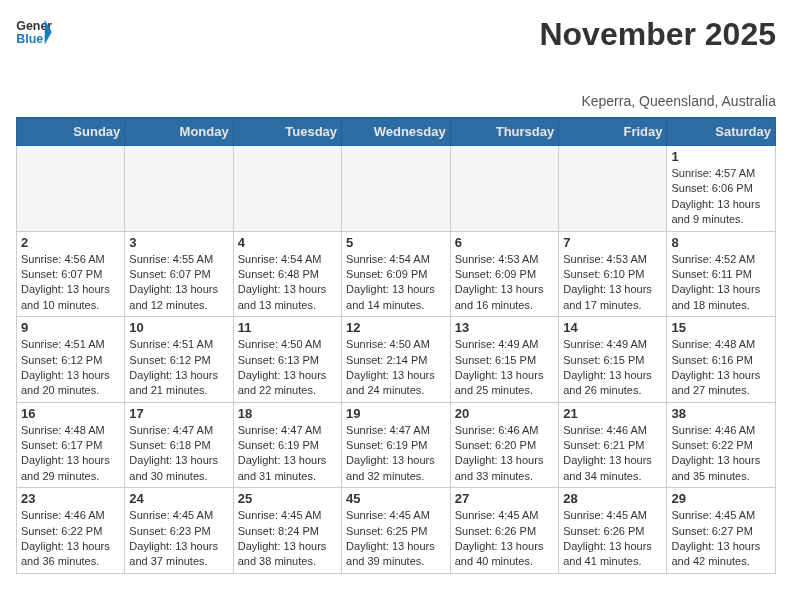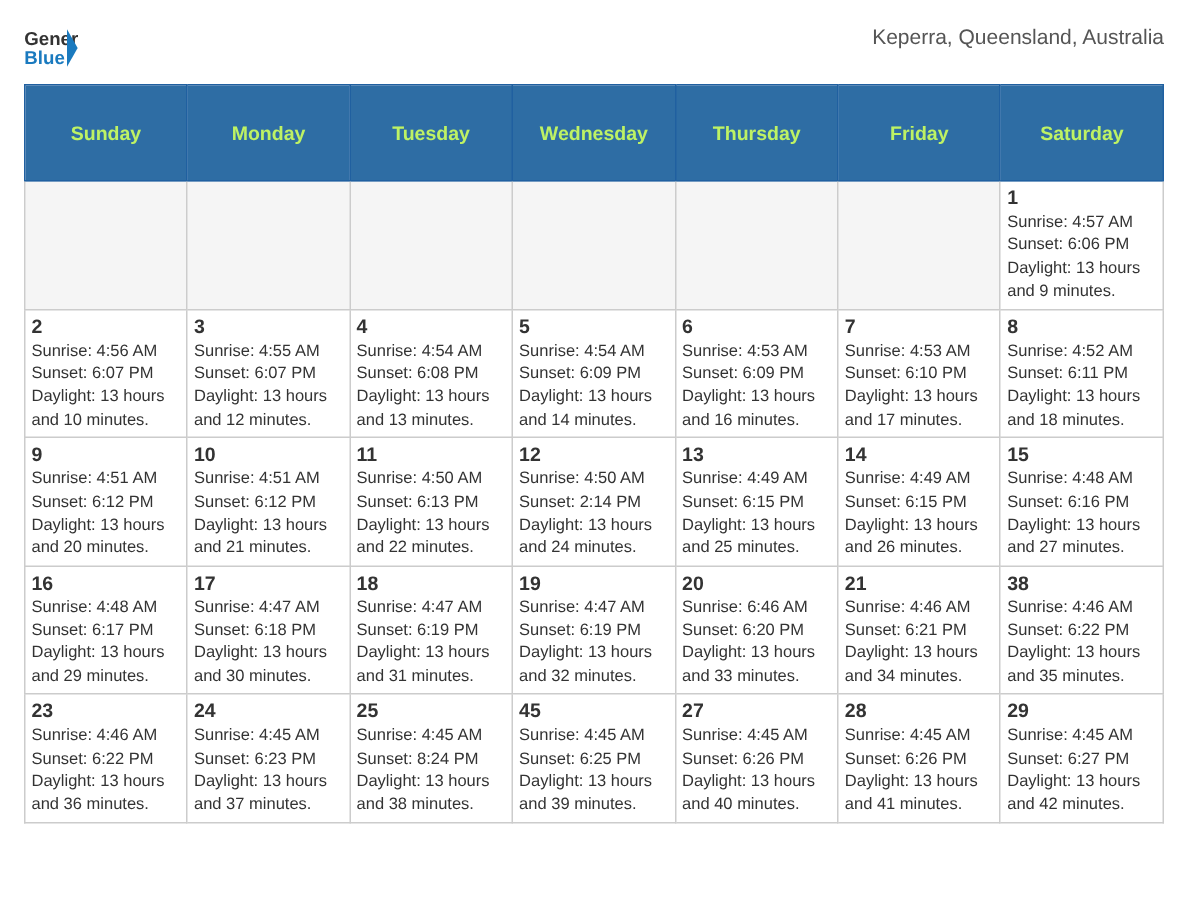--- a/index.html
+++ b/index.html
@@ -29,33 +29,34 @@
       text-align: right;
     }
     .month-title {
       font-size: 32px;
       font-weight: bold;
       color: #333;
     }
     .location-title {
       font-size: 14px;
       color: #555;
+      margin-top: 40px;
     }
     .calendar {
       width: 100%;
       border-collapse: collapse;
       border: 1px solid #ccc;
     }
     .calendar th {
       background-color: #2e6da4;
-      color: #bef264;
+      color: #e5e5e5;
       font-size: 13px;
       font-weight: bold;
-      padding: 24px 4px;
-      text-align: center;
+      padding: 6px 4px;
+      text-align: right;
       border: 1px solid #2060a0;
     }
     .calendar td {
       vertical-align: top;
       border: 1px solid #ccc;
       padding: 3px 4px;
       font-size: 10.5px;
       color: #333;
       width: 109px;
       min-height: 80px;
@@ -84,20 +85,21 @@
 
 <div class="header-area">
   <div class="logo">
     <svg class="logo-icon" viewBox="0 0 40 36" xmlns="http://www.w3.org/2000/svg">
       <text x="0" y="16" font-size="14" font-weight="bold" fill="#333">General</text>
       <text x="0" y="30" font-size="14" font-weight="bold" fill="#1a7abf">Blue</text>
       <polygon points="32,4 40,18 32,32" fill="#1a7abf"></polygon>
     </svg>
   </div>
   <div class="title-area">
+    <div class="month-title">November 2025</div>
     <div class="location-title">Keperra, Queensland, Australia</div>
   </div>
 </div>
 
 <table class="calendar">
   <thead>
     <tr>
     <th>Sunday</th>
         <th>Monday</th>
         <th>Tuesday</th>
@@ -131,21 +133,21 @@
         </td>
         <td>
           <span class="day-number">3</span>
           <div class="day-info">Sunrise: 4:55 AM
 Sunset: 6:07 PM
 Daylight: 13 hours and 12 minutes.</div>
         </td>
         <td>
           <span class="day-number">4</span>
           <div class="day-info">Sunrise: 4:54 AM
-Sunset: 6:08 PM
+Sunset: 6:48 PM
 Daylight: 13 hours and 13 minutes.</div>
         </td>
         <td>
           <span class="day-number">5</span>
           <div class="day-info">Sunrise: 4:54 AM
 Sunset: 6:09 PM
 Daylight: 13 hours and 14 minutes.</div>
         </td>
         <td>
           <span class="day-number">6</span>

